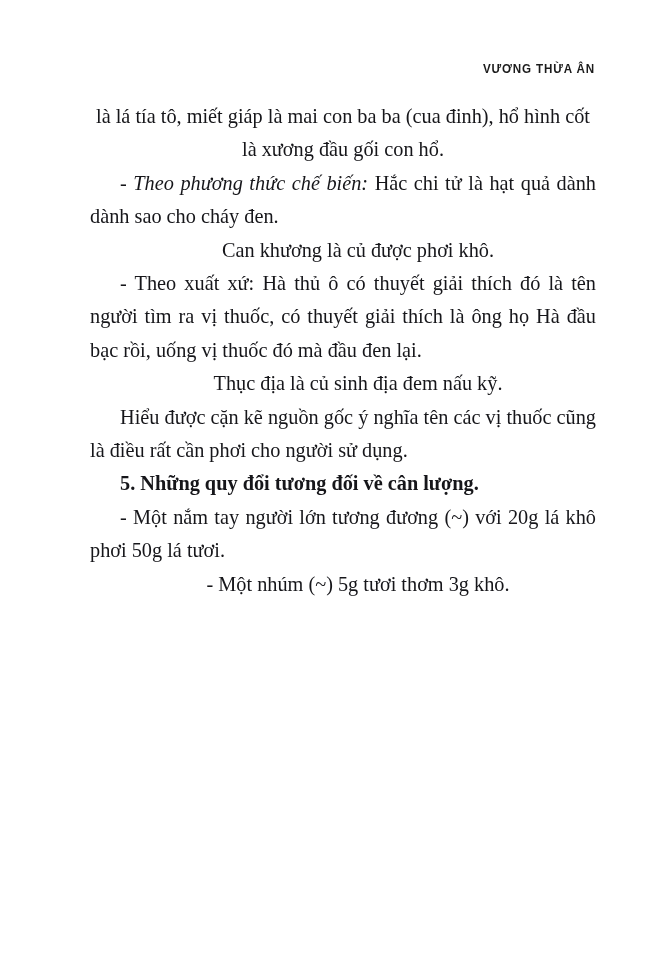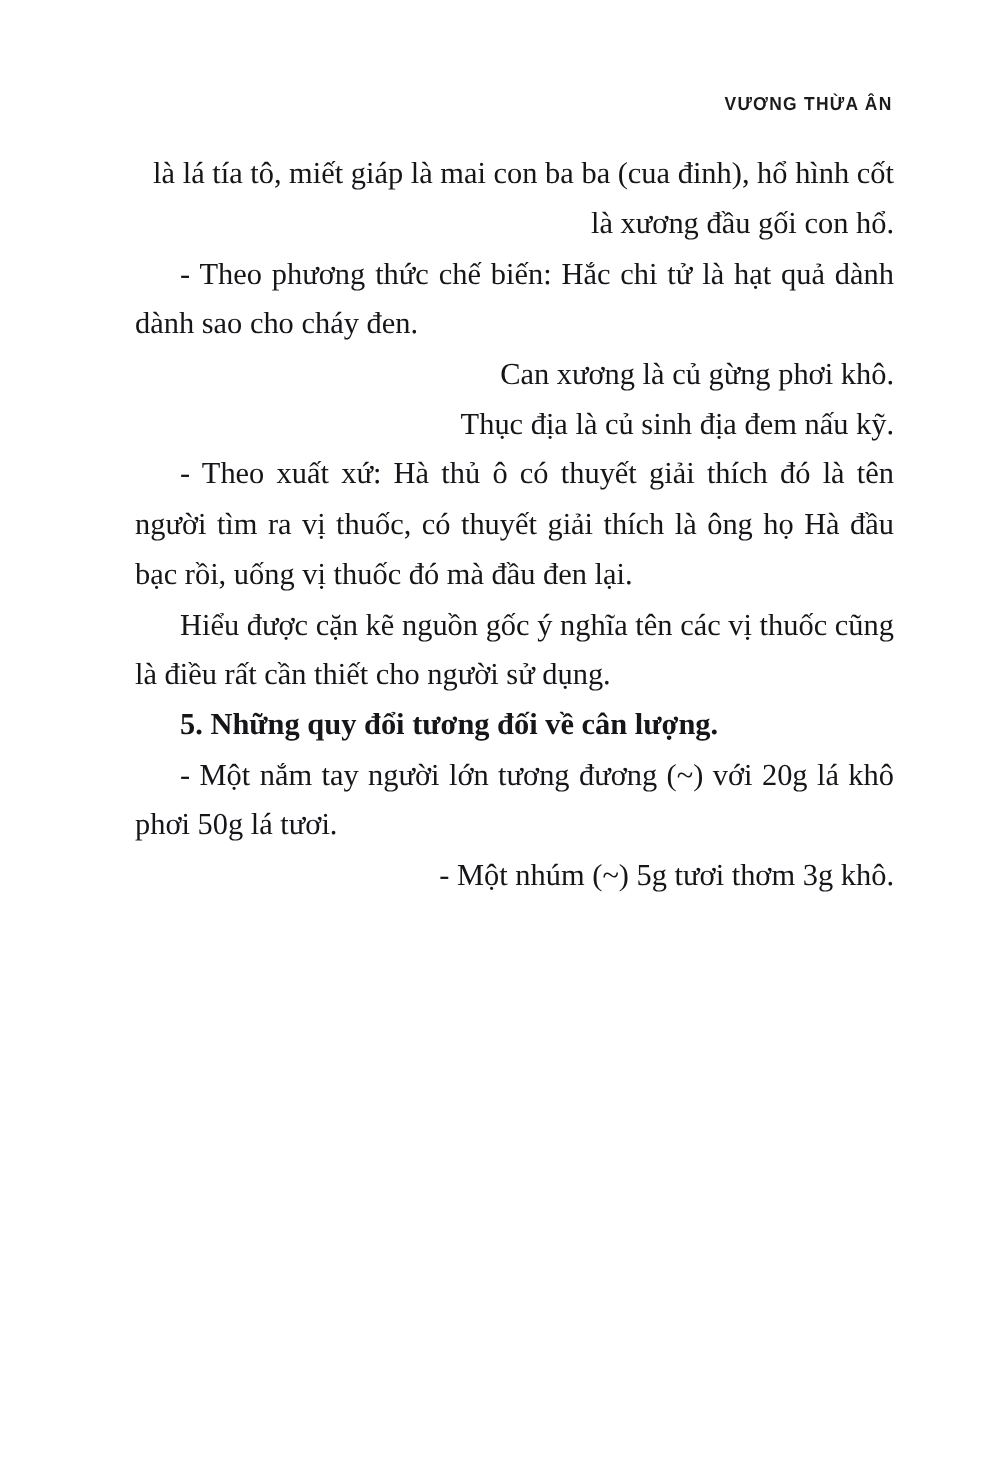--- a/index.html
+++ b/index.html
@@ -51,23 +51,24 @@
 
   .para {
     margin: 0;
     text-indent: 30px;
     text-align: justify;
   }
   .para.flush {
     text-indent: 0;
   }
   .para.last-flush {
-    text-align: right;
+    text-align: center;
   }
   .para .em {
+    font-style: italic;
   }
 
   .heading {
     margin: 0;
     text-indent: 30px;
     font-weight: bold;
     font-size: 20.3px;
     line-height: 33.4px;
     text-align: left;
   }
@@ -91,29 +92,29 @@
 <div class="page">
 
   <div class="running-head">VƯƠNG THỪA ÂN</div>
 
   <div class="text-column">
 
     <p class="para flush last-flush">là lá tía tô, miết giáp là mai con ba ba (cua đinh), hổ hình cốt là xương đầu gối con hổ.</p>
 
     <p class="para"><span class="em">- Theo phương thức chế biến:</span><span> Hắc chi tử là hạt quả dành dành sao cho cháy đen.</span></p>
 
-    <p class="para last-flush">Can xương là củ gừng phơi khô.</p>
+    <p class="para last-flush">Can khương là củ được phơi khô.</p>
+
+    <p class="para">- Theo xuất xứ: Hà thủ ô có thuyết giải thích đó là tên người tìm ra vị thuốc, có thuyết giải thích là ông họ Hà đầu bạc rồi, uống vị thuốc đó mà đầu đen lại.</p>
 
     <p class="para last-flush">Thục địa là củ sinh địa đem nấu kỹ.</p>
 
-    <p class="para">- Theo xuất xứ: Hà thủ ô có thuyết giải thích đó là tên người tìm ra vị thuốc, có thuyết giải thích là ông họ Hà đầu bạc rồi, uống vị thuốc đó mà đầu đen lại.</p>
 
 
-
-    <p class="para">Hiểu được cặn kẽ nguồn gốc ý nghĩa tên các vị thuốc cũng là điều rất cần thiết cho người sử dụng.</p>
+    <p class="para">Hiểu được cặn kẽ nguồn gốc ý nghĩa tên các vị thuốc cũng là điều rất cần phơi cho người sử dụng.</p>
 
     <p class="heading">5. Những quy đổi tương đối về cân lượng.</p>
 
 
     <p class="para">- Một nắm tay người lớn tương đương (~) với 20g lá khô phơi 50g lá tươi.</p>
 
     <p class="para last-flush">- Một nhúm (~) 5g tươi thơm 3g khô.</p>
 
   </div>
 

